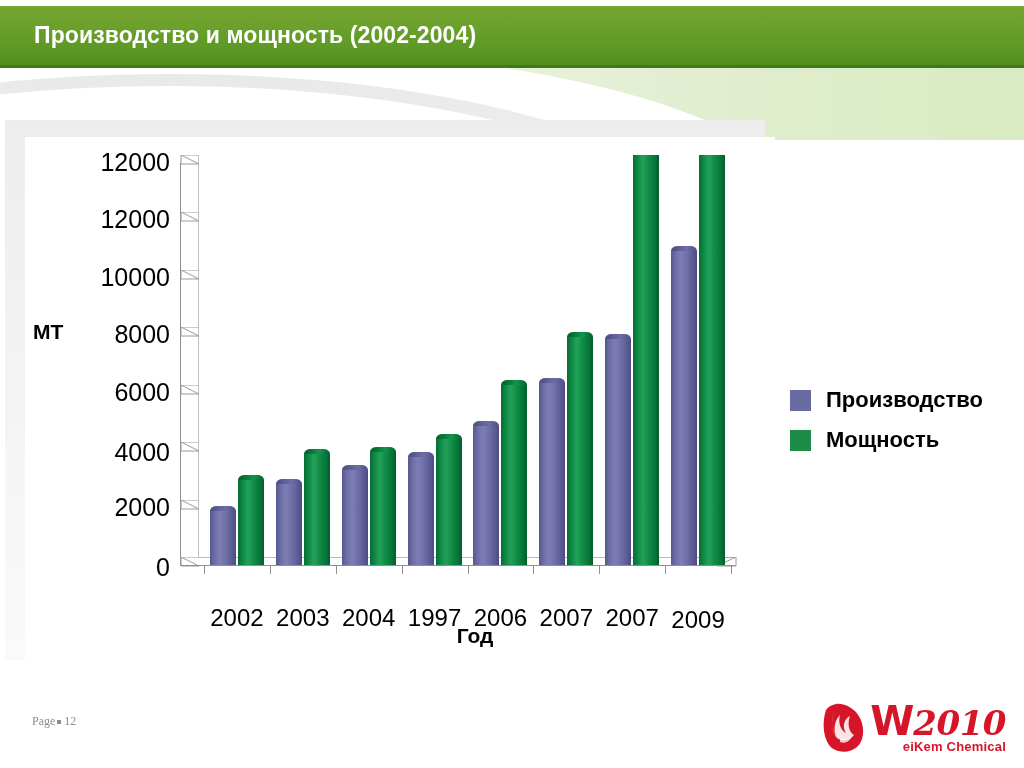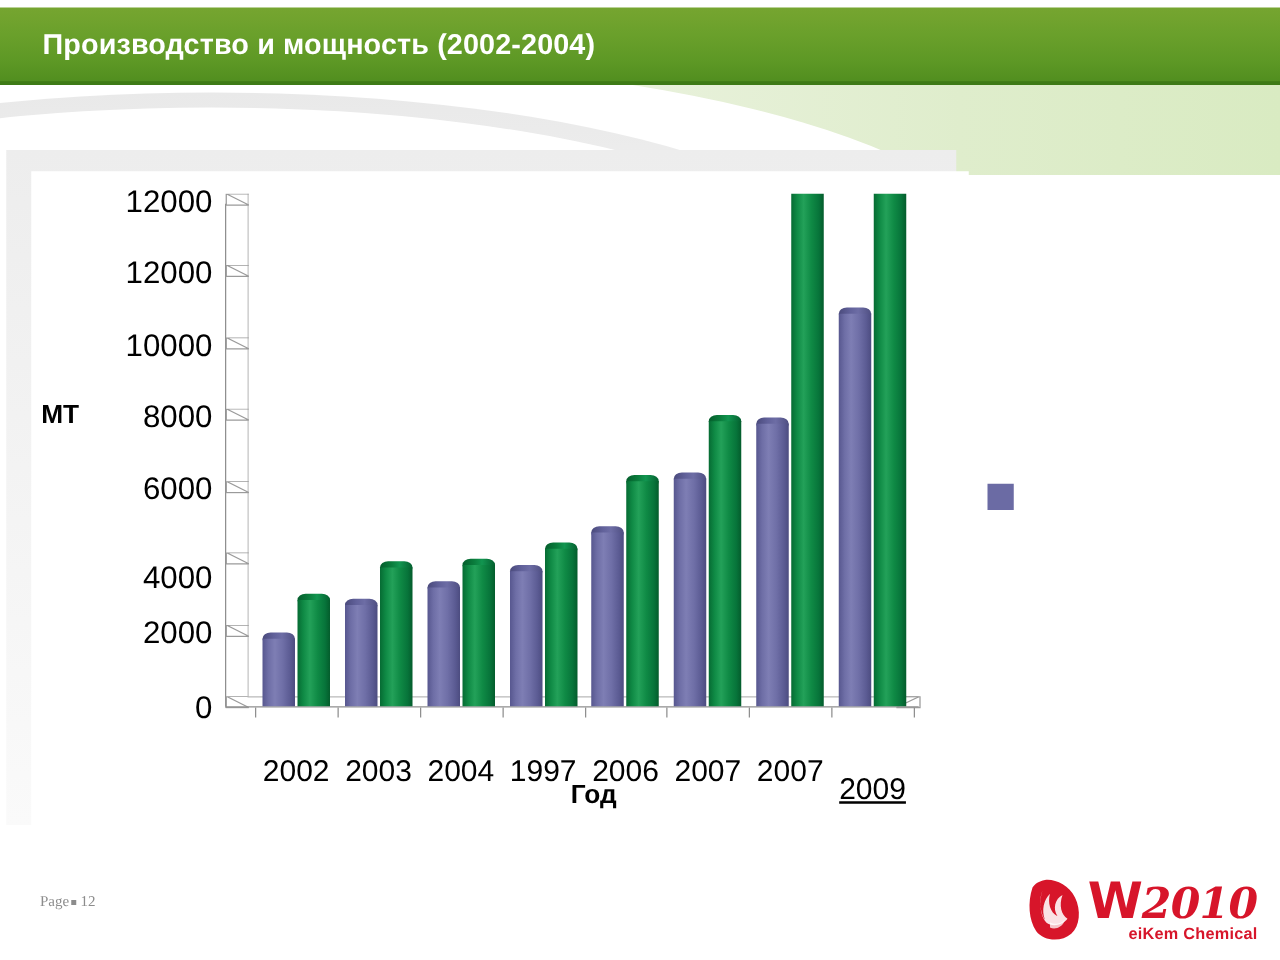--- a/index.html
+++ b/index.html
@@ -355,21 +355,21 @@
       <div id="floor-front"></div>
       <div id="floor-back"></div>
       <div id="floor-right">
         <svg width="22" height="12" viewBox="0 0 22 12">
             <polyline points="0,0 19,0 19,9 0,9 19,0" fill="none" stroke="#9a9a9a" stroke-width="1"></polyline>
           </svg>
       </div>
       <div id="ylabels">
           <div class="ylabel" style="top: 412px;">0</div>
           <div class="ylabel" style="top: 351.571px;">2000</div>
-          <div class="ylabel" style="top: 308px;">4000</div>
+          <div class="ylabel" style="top: 297px;">4000</div>
           <div class="ylabel" style="top: 236.714px;">6000</div>
           <div class="ylabel" style="top: 179.286px;">8000</div>
           <div class="ylabel" style="top: 121.857px;">10000</div>
           <div class="ylabel" style="top: 64.4286px;">12000</div>
           <div class="ylabel" style="top: 7px;">12000</div>
         </div>
       <div id="bars">
           <div class="bar production" style="left: 29.9375px; width: 26px; height: 58.8643px; bottom: 0px; z-index: 26;">
             <div class="cap"></div>
             <div class="body"></div>
@@ -444,30 +444,35 @@
         <div class="xlabel" style="left: 188.688px; top: 2px;">2004</div>
         <div class="xtick" style="left: 287.5px;"></div>
         <div class="xlabel" style="left: 254.562px; top: 2px;">1997</div>
         <div class="xtick" style="left: 353.375px;"></div>
         <div class="xlabel" style="left: 320.438px; top: 2px;">2006</div>
         <div class="xtick" style="left: 419.25px;"></div>
         <div class="xlabel" style="left: 386.312px; top: 2px;">2007</div>
         <div class="xtick" style="left: 485.125px;"></div>
         <div class="xlabel" style="left: 452.188px; top: 2px;">2007</div>
         <div class="xtick" style="left: 551px;"></div>
-        <div class="xlabel" style="left: 518.062px; top: 16px; text-decoration: underline;">2009</div>
+        <div class="xlabel" style="left: 518.062px; top: 4px;">2009</div>
         <div class="xtick" style="left: 24px;"></div>
       </div>
     <div id="x-axis-title">Год</div>
 
   </div>
 
   <div id="legend">
       <div class="legend-row">
         <span class="legend-swatch production" style="background: rgb(107, 107, 164);"></span>
+        <span class="legend-label">Производство</span>
+      </div>
+      <div class="legend-row">
+        <span class="legend-swatch capacity" style="background: rgb(29, 140, 71);"></span>
+        <span class="legend-label">Мощность</span>
       </div>
     </div>
 
   <div id="page-number">
     <span>Page</span><span class="sq"></span><span>12</span>
   </div>
 
   <div id="logo">
     <div id="logo-mark">
       <svg width="46" height="52" viewBox="0 0 46 52">

